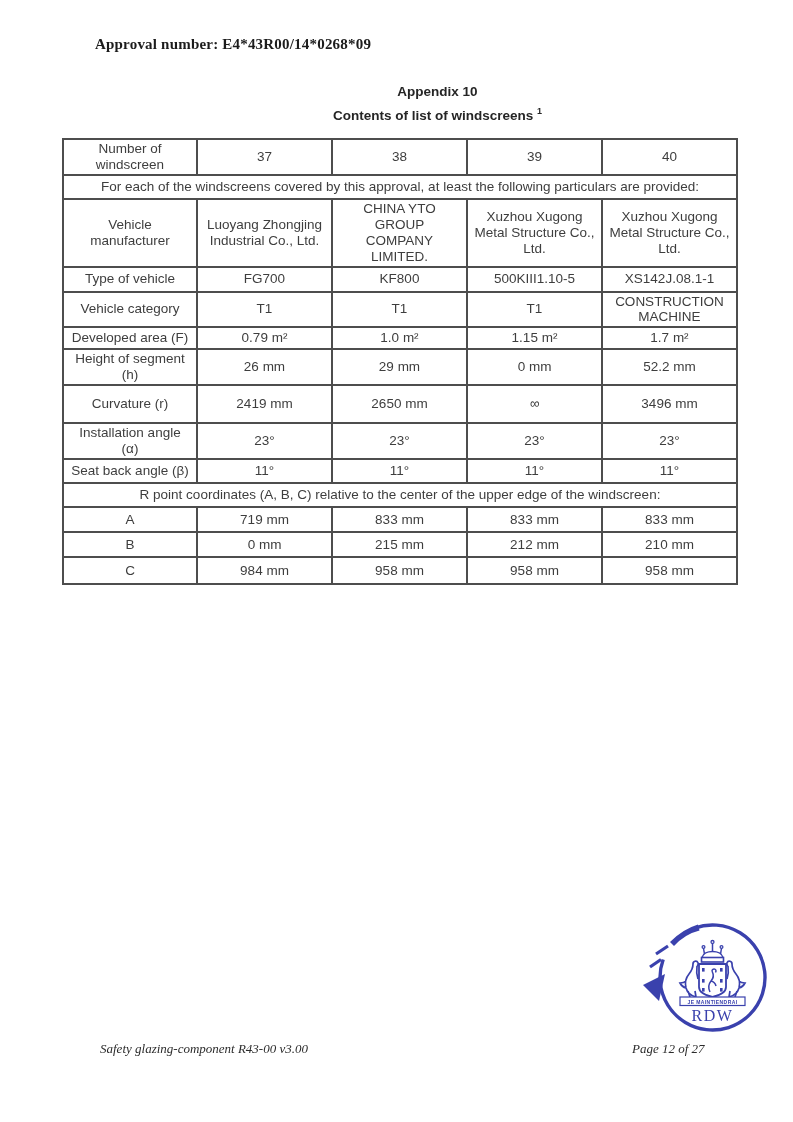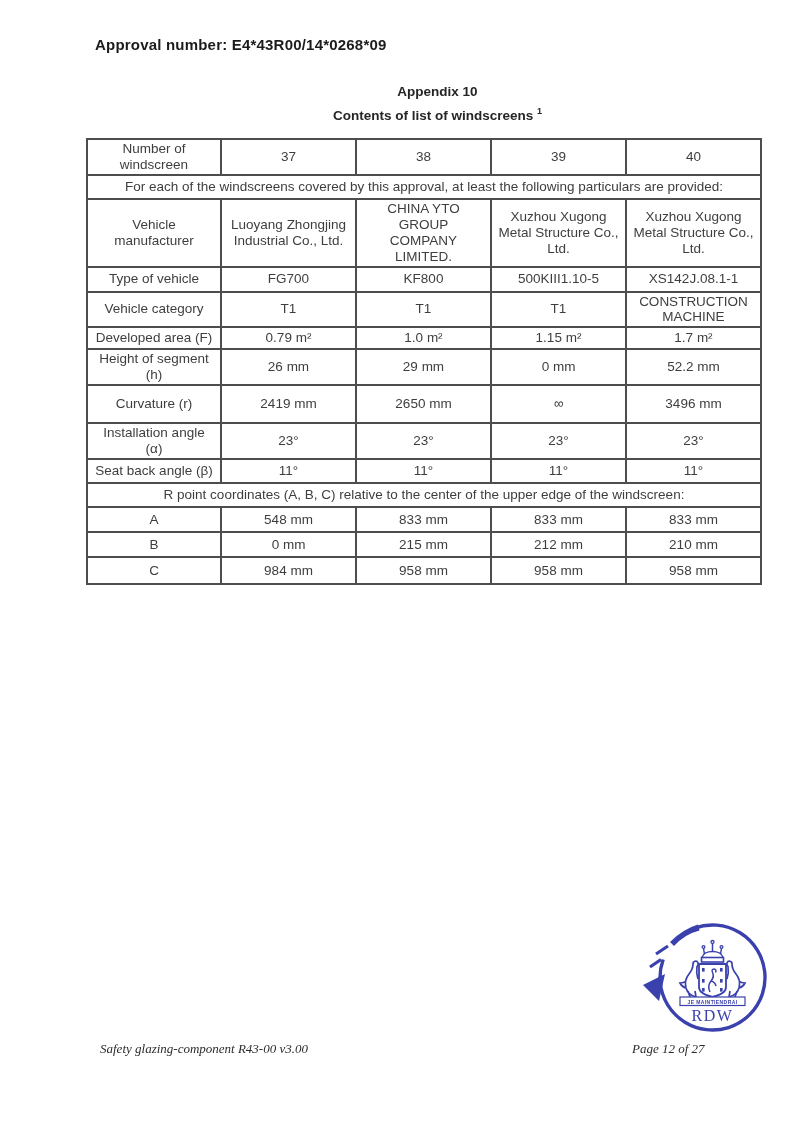--- a/index.html
+++ b/index.html
@@ -2,34 +2,34 @@
 <html><head>
 <meta charset="utf-8">
 <style>
   html,body{margin:0;padding:0;background:#fff;}
   .page{
     position:relative;width:793px;height:1122px;background:#ffffff;overflow:hidden;
     font-family:"Liberation Sans",sans-serif;color:#3e3e3e;
   }
   .approval{
     position:absolute;left:95px;top:36px;
-    font-family:Liberation Sans, sans-serif;font-weight:bold;font-size:15px;color:#1c1c1c;
+    font-family:Liberation Serif, serif;font-weight:bold;font-size:15px;color:#1c1c1c;
     letter-spacing:.2px;
   }
   .center-title{
     position:absolute;left:0;width:793px;text-align:center;
     font-weight:bold;color:#252525;font-size:13.5px;padding-left:41px;
   }
   .t1{top:84px;}
   .t2{top:106px;}
   .t2 sup{font-size:9px;}
   table.ws{
     position:absolute;left:62px;top:138px;width:674px;
     border-collapse:collapse;table-layout:fixed;
-    font-size:13.5px;color:#3e3e3e;margin-left:24px;
+    font-size:13.5px;color:#3e3e3e;
   }
   table.ws td{
     border:2px solid #4d4d4d;text-align:center;vertical-align:middle;
     padding:1px 3px;line-height:1.18;
   }
   td.note{text-align:left;padding-left:6px;}
   .mw88{display:inline-block;max-width:88px;}
   .mw95{display:inline-block;max-width:95px;}
   .mw105{display:inline-block;max-width:105px;}
   .mw118{display:inline-block;max-width:118px;}
@@ -128,21 +128,21 @@
       <td>11°</td>
       <td>11°</td>
       <td>11°</td>
       <td>11°</td>
     </tr>
     <tr style="height:24px">
       <td class="note" colspan="5">R point coordinates (A, B, C) relative to the center of the upper edge of the windscreen:</td>
     </tr>
     <tr style="height:25px">
       <td>A</td>
-      <td>548 mm</td>
+      <td>719 mm</td>
       <td>833 mm</td>
       <td>833 mm</td>
       <td>833 mm</td>
     </tr>
     <tr style="height:25px">
       <td>B</td>
       <td>0 mm</td>
       <td>215 mm</td>
       <td>212 mm</td>
       <td>210 mm</td>

